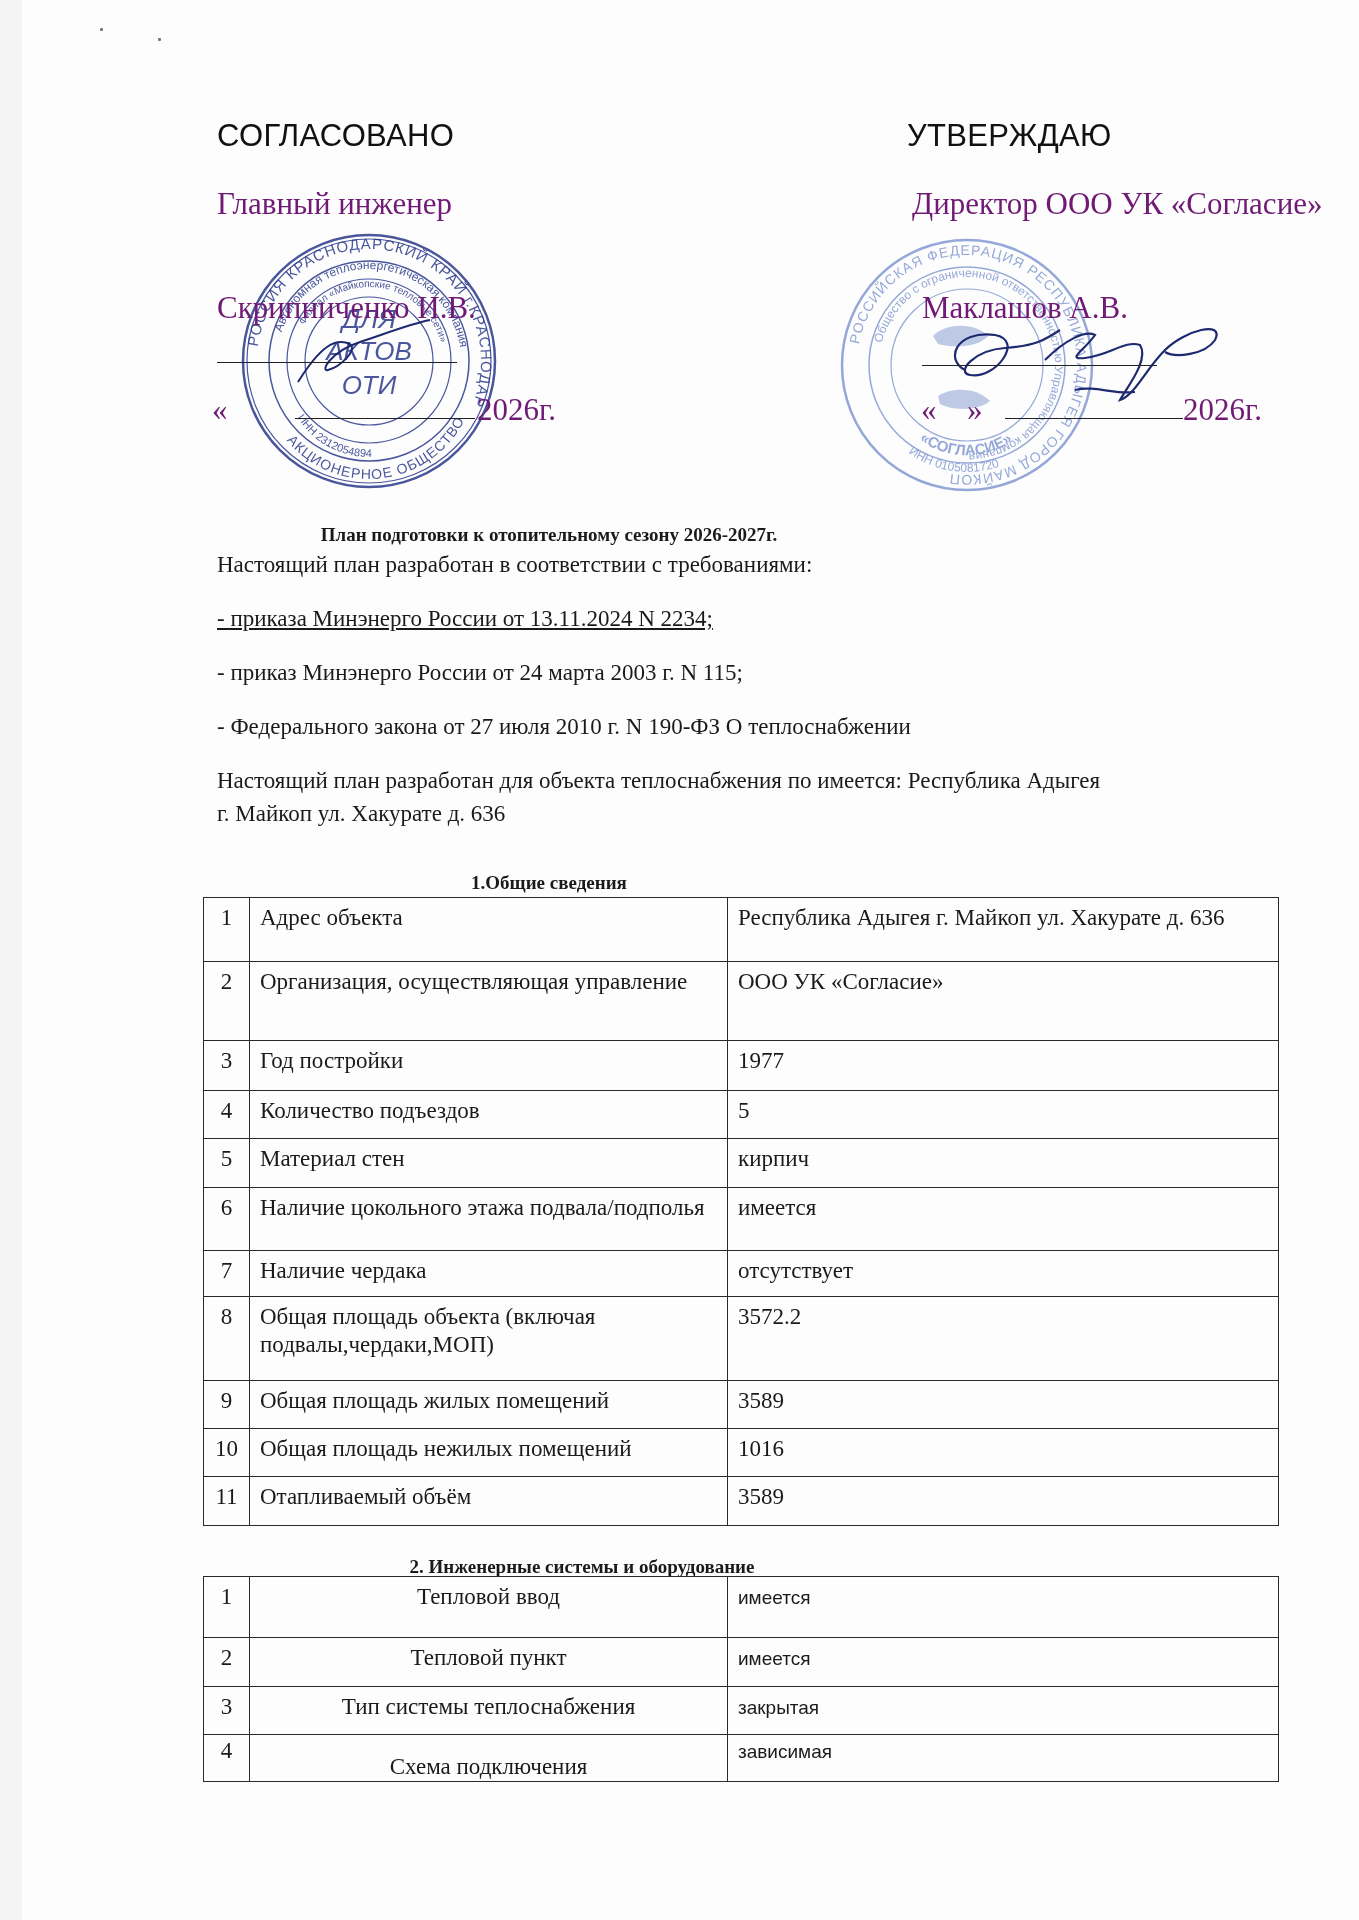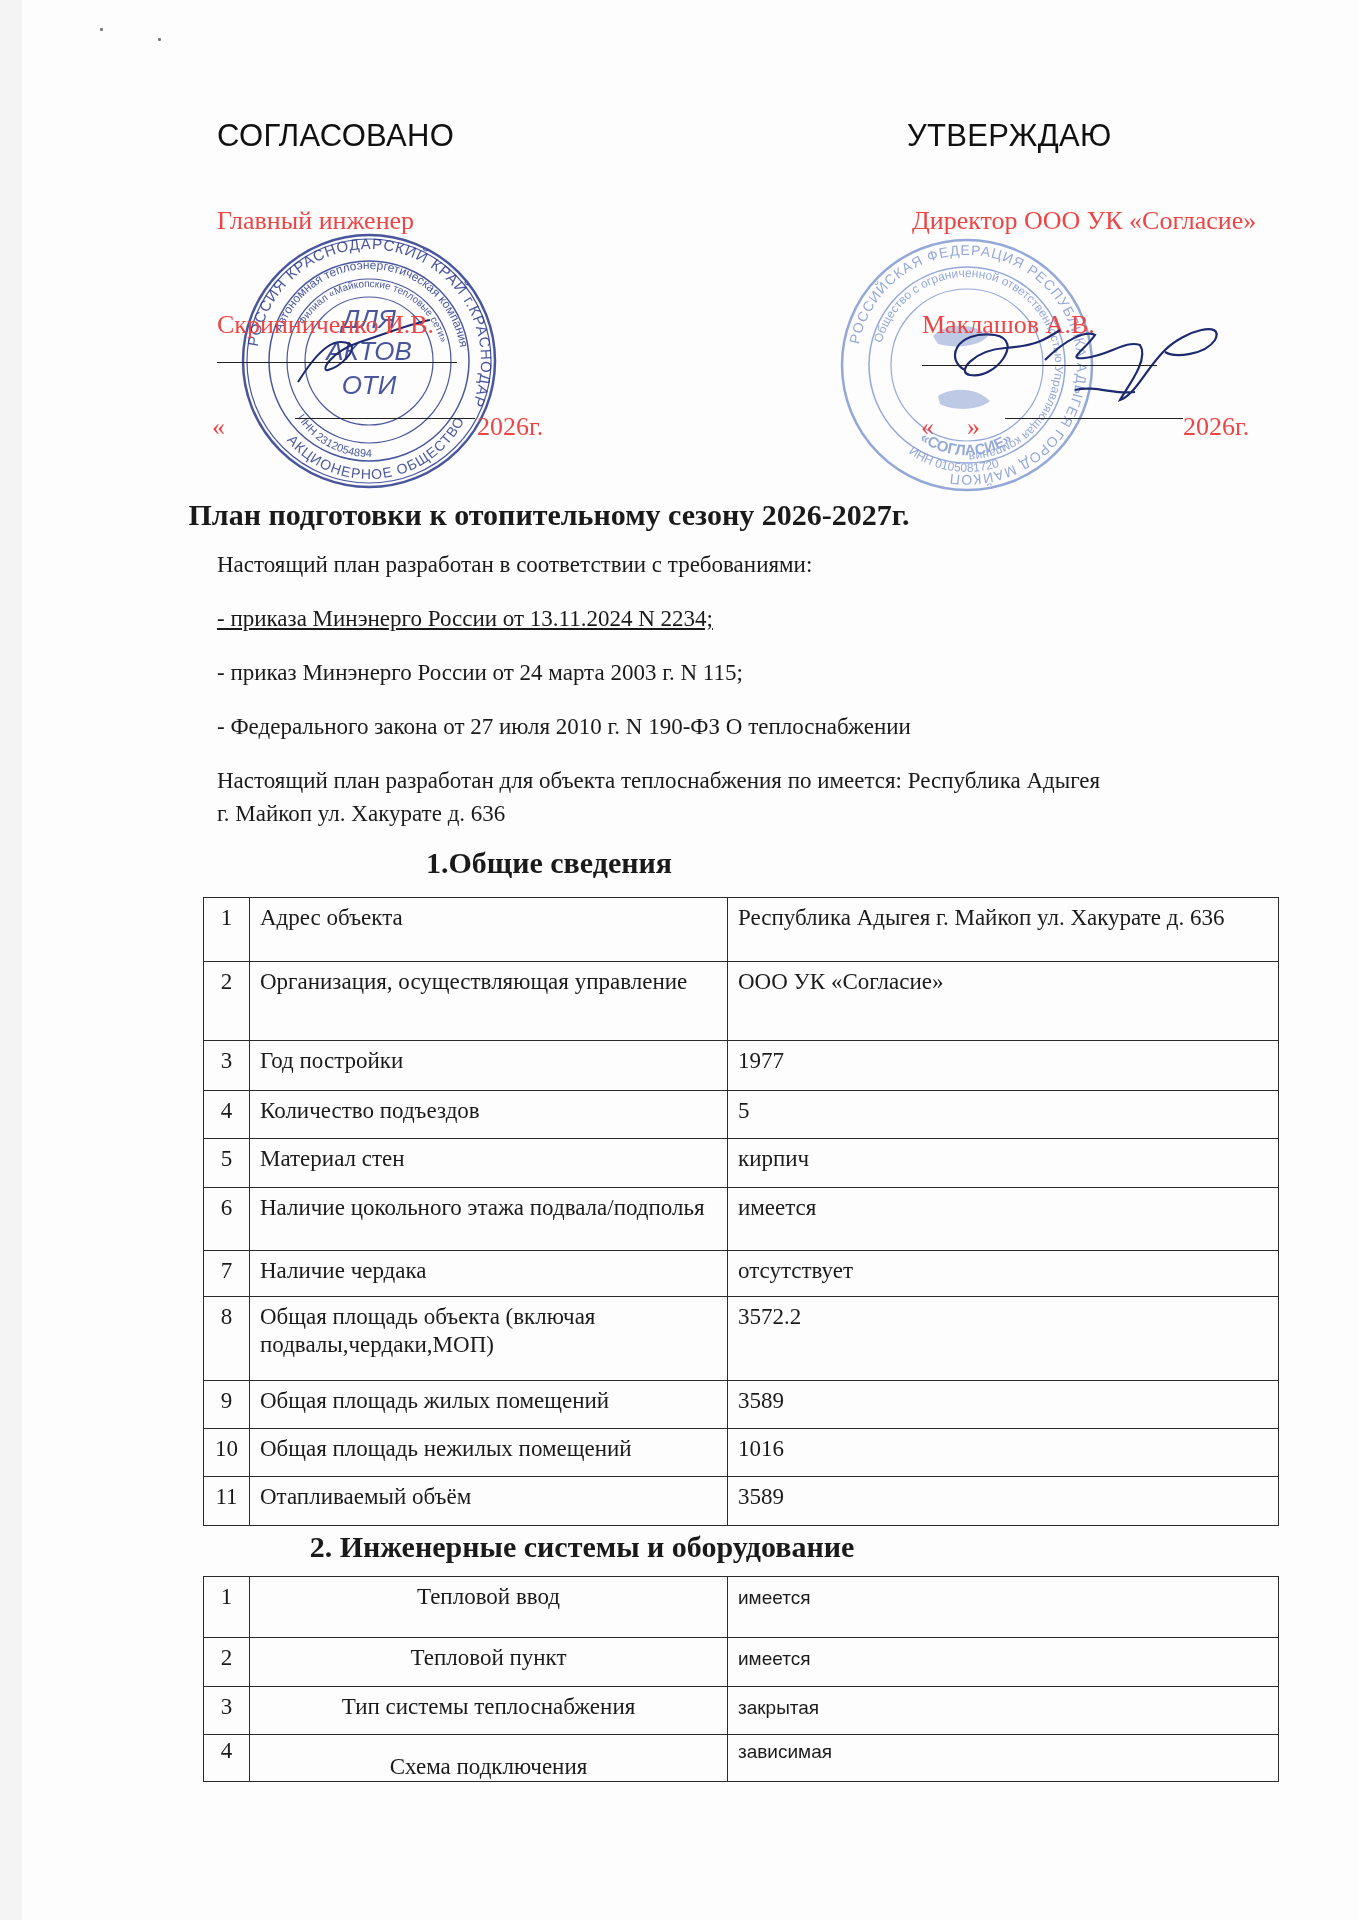--- a/index.html
+++ b/index.html
@@ -7,23 +7,23 @@
     width: 1359px; height: 1920px; position: relative; overflow: hidden;
     background: #fdfdfd;
     font-family: "Liberation Serif", serif;
     color: #1a1a1a;
   }
   .abs { position: absolute; }
   .left-shadow { position:absolute; left:0; top:0; width:22px; height:1920px; background:#f4f4f4; }
   .speck { position:absolute; width:3px; height:3px; background:#777; border-radius:1px; }
 
   .sans-head { font-family: "Liberation Sans", sans-serif; font-size: 31px; color:#111; letter-spacing: 0.3px; }
-  .serif-24 { font-size: 26px; font-family: "Liberation Serif", serif; color:#ef4444; white-space: nowrap; margin-top: 20px; }
+  .serif-24 { font-size: 31px; font-family: "Liberation Serif", serif; color:#701a75; white-space: nowrap; }
   .body-text { font-size: 23px; font-family: "Liberation Serif", serif; line-height: 33px; white-space: nowrap; }
-  .title { font-weight: bold; font-size: 30px; text-align: center; width: 1098px; left:0; }
+  .title { font-weight: bold; font-size: 19px; text-align: center; width: 1098px; left:0;margin-top:26px; }
 
   .line { position:absolute; height:0; border-top: 1.5px solid #222; }
 
   table.grid {
     position: absolute; border-collapse: collapse; table-layout: fixed;
     font-family: "Liberation Serif", serif; font-size: 23px; color:#1a1a1a;
   }
   table.grid td {
     border: 1.5px solid #2a2a2a; vertical-align: top; padding: 6px 10px 0 10px;
     line-height: 28px;

